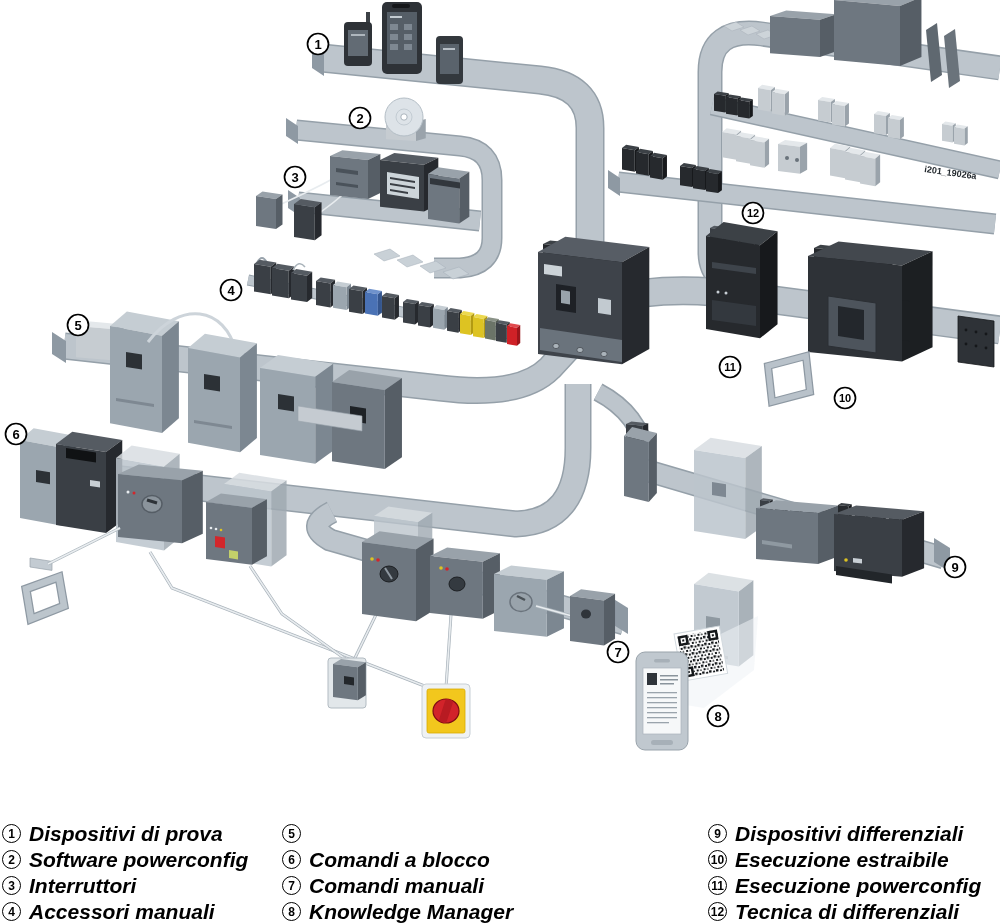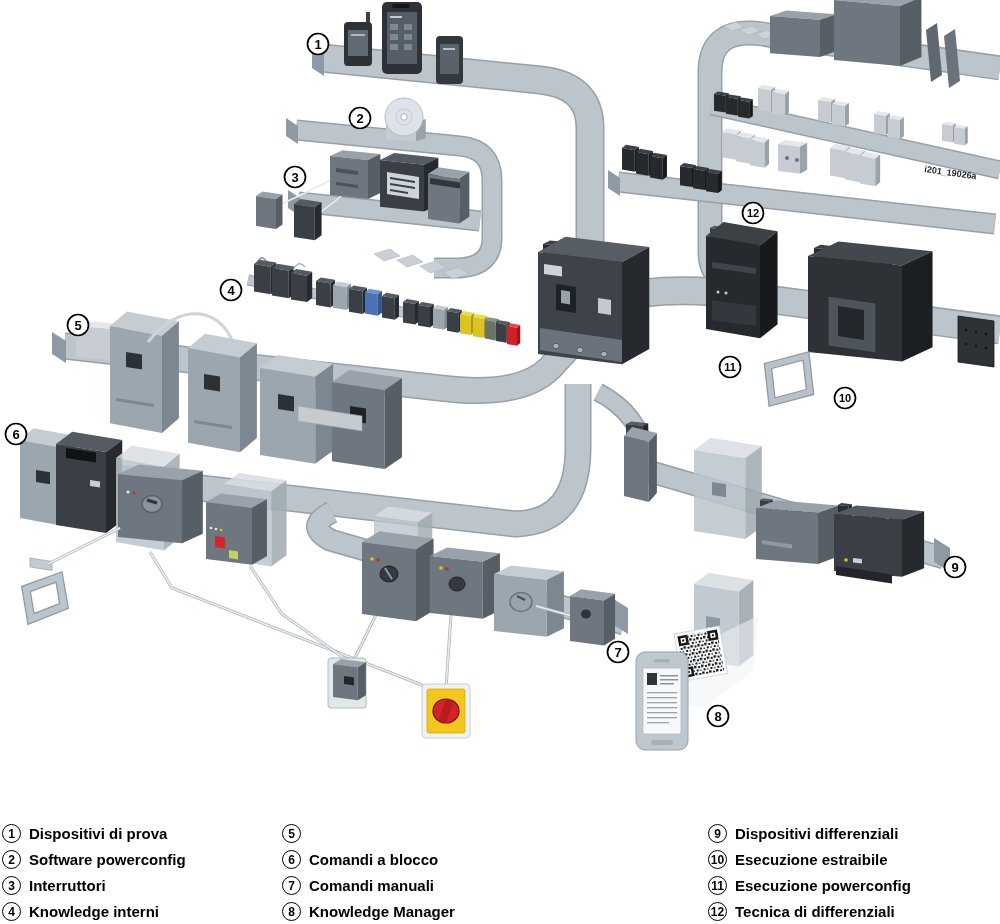--- a/index.html
+++ b/index.html
@@ -28,21 +28,21 @@
   .cap{fill:#8e99a3;}
   .callout circle{fill:#fff;stroke:#000;stroke-width:1.7;}
   .callout text{font:bold 13px "Liberation Sans",sans-serif;text-anchor:middle;fill:#000;}
   .callout.two text{font-size:11px;}
   
   .legend-col{position:absolute;display:flex;flex-direction:column;gap:7px;}
   .legend-row{display:flex;align-items:center;height:19px;}
   .lnum{width:19px;height:19px;box-sizing:border-box;border:1.8px solid #000;border-radius:50%;
         display:flex;align-items:center;justify-content:center;
         font-weight:bold;font-size:12px;color:#000;flex:0 0 19px;}
-  .llabel{margin-left:8px;font-weight:bold;font-size:15px;color:#000;white-space:nowrap;}
+  .llabel{margin-left:8px;font-weight:bold;font-size:21px;color:#000;white-space:nowrap;font-style:italic;}
   .imgid{font:bold 9px "Liberation Sans",sans-serif;fill:#22282d;}
 </style>
 </head>
 <body>
 
 <div id="page">
 <svg id="scene" width="1000" height="820" viewBox="0 0 1000 820">
   <defs>
     <g id="b3">
       <path class="bt" d="M0,0 L13,-9 L53,-3 L40,6 Z"></path>
@@ -482,21 +482,21 @@
   <div class="legend-row">
     <span class="lnum">2</span>
     <span class="llabel">Software powerconfig</span>
   </div>
   <div class="legend-row">
     <span class="lnum">3</span>
     <span class="llabel">Interruttori</span>
   </div>
   <div class="legend-row">
     <span class="lnum">4</span>
-    <span class="llabel">Knowledge interni</span>
+    <span class="llabel">Accessori manuali</span>
   </div>
 </div>
 <div class="legend-col" style="left:282px;top:824px;">
   <div class="legend-row">
     <span class="lnum">5</span>
   </div>
   <div class="legend-row">
     <span class="lnum">6</span>
     <span class="llabel">Comandi a blocco</span>
   </div>

